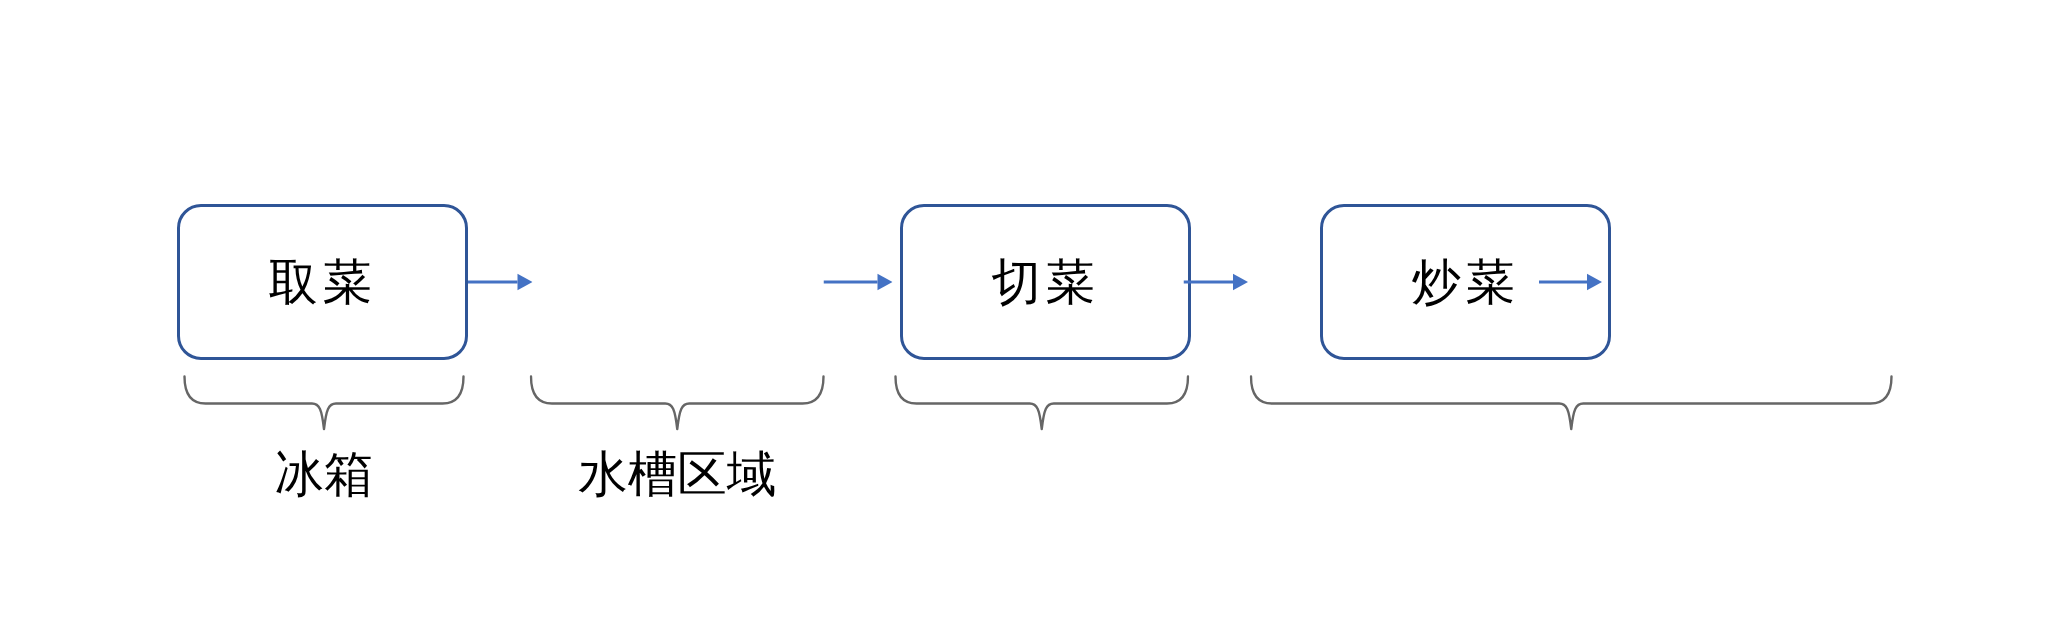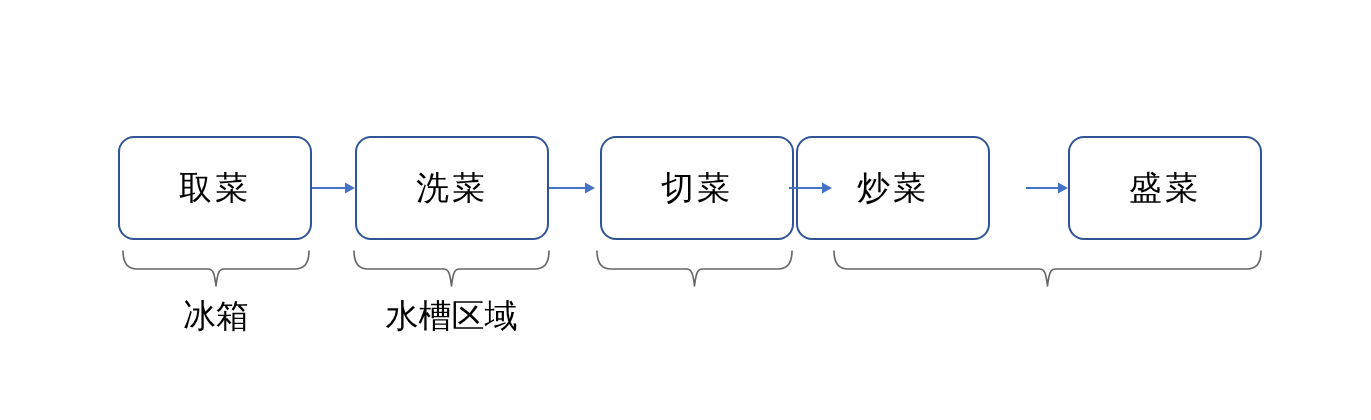--- a/index.html
+++ b/index.html
@@ -67,24 +67,22 @@
     color: var(--text, #000000);
     white-space: nowrap;
   }
 </style>
 </head>
 <body>
 
 <div class="stage">
 
   <div class="flow-box" style="left:118px">取菜</div>
-  <div class="flow-box" style="left:355px">洗菜</div>
   <div class="flow-box" style="left:600px">切菜</div>
-  <div class="flow-box" style="left:796px">炒菜</div>
-  <div class="flow-box" style="left:1068px">盛菜</div>
+  <div class="flow-box" style="left:880px">炒菜</div>
 
   <svg class="arrow" style="left:312px" width="43" height="16" viewBox="0 0 43 16">
     <line x1="0" y1="8" x2="33" y2="8"></line>
     <polygon points="33,2.5 43,8 33,13.5"></polygon>
   </svg>
   <svg class="arrow" style="left:549px" width="46" height="16" viewBox="0 0 46 16">
     <line x1="0" y1="8" x2="36" y2="8"></line>
     <polygon points="36,2.5 46,8 36,13.5"></polygon>
   </svg>
   <svg class="arrow" style="left:789px" width="43" height="16" viewBox="0 0 43 16">

